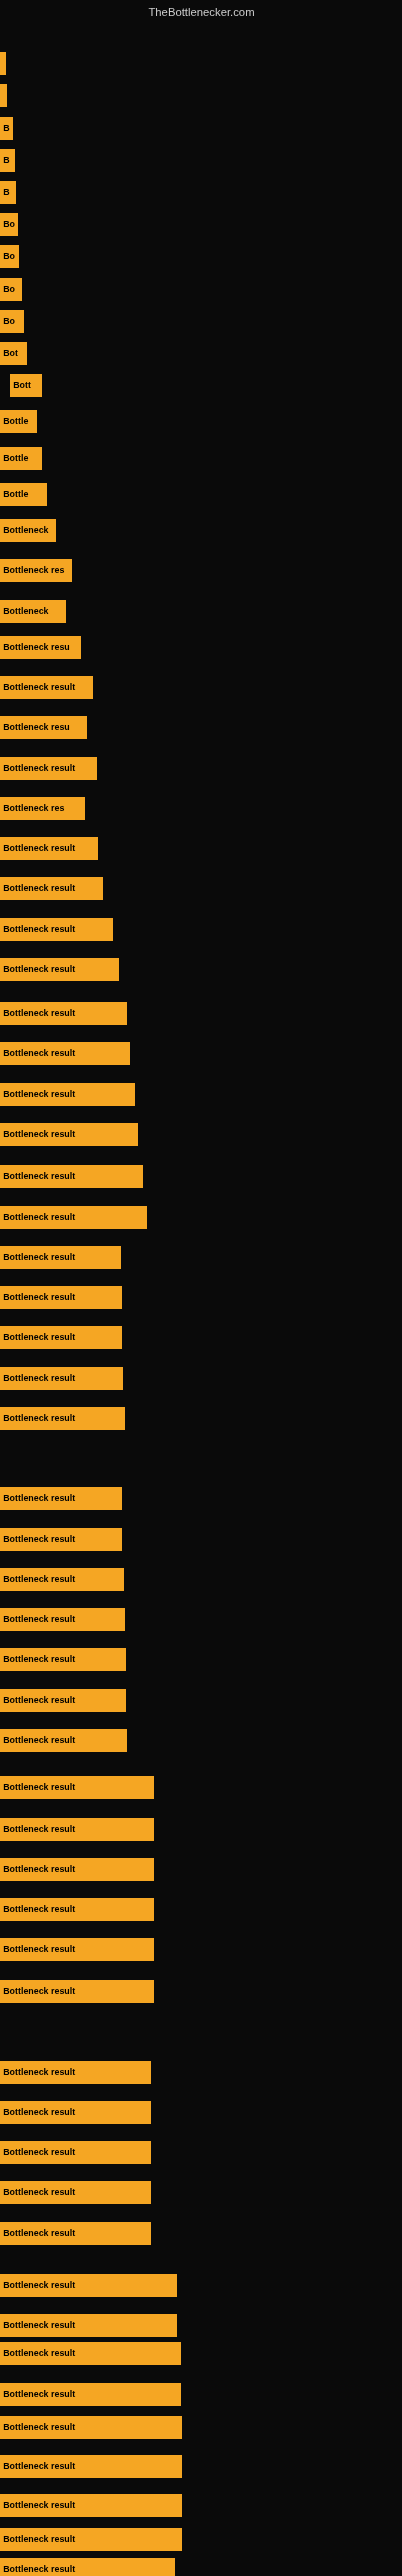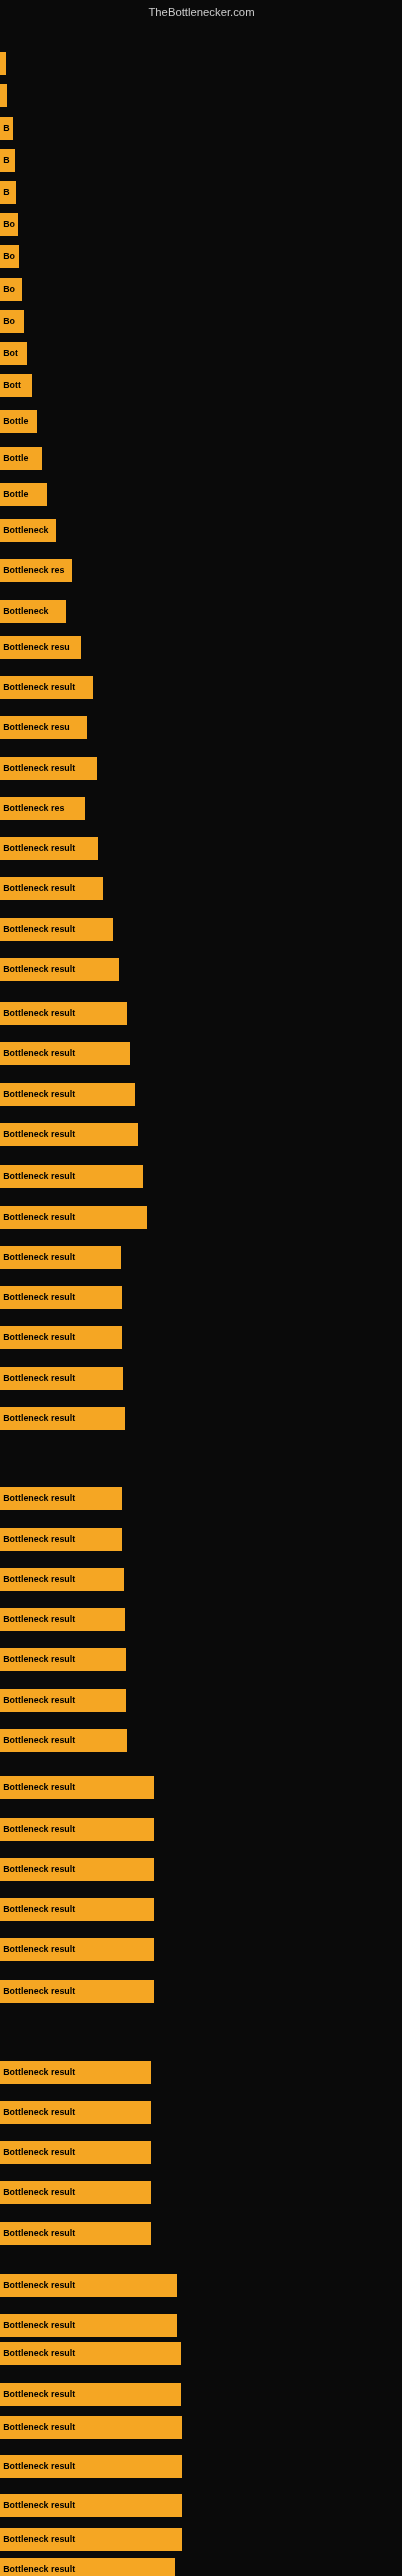--- a/index.html
+++ b/index.html
@@ -105,21 +105,21 @@
     <div class="bar-row" style="position: absolute; top: 286px; left: 0px; width: 403px;">
       <div class="bar" style="width: 24px;">
         <span class="bar-label">Bo</span>
       </div>
     </div>
     <div class="bar-row" style="position: absolute; top: 318px; left: 0px; width: 403px;">
       <div class="bar" style="width: 27px;">
         <span class="bar-label">Bot</span>
       </div>
     </div>
-    <div class="bar-row" style="position: absolute; top: 350px; left: 0px; width: 382px;">
+    <div class="bar-row" style="position: absolute; top: 350px; left: 10px; width: 382px;">
       <div class="bar" style="width: 32px;">
         <span class="bar-label">Bott</span>
       </div>
     </div>
     <div class="bar-row" style="position: absolute; top: 386px; left: 0px; width: 403px;">
       <div class="bar" style="width: 37px;">
         <span class="bar-label">Bottle</span>
       </div>
     </div>
     <div class="bar-row" style="position: absolute; top: 423px; left: 0px; width: 403px;">

